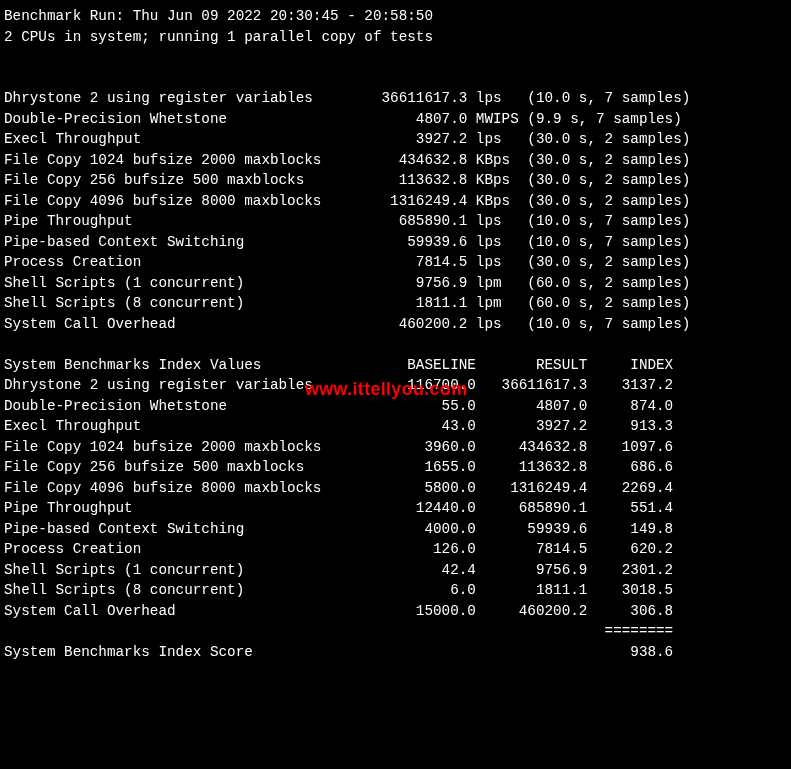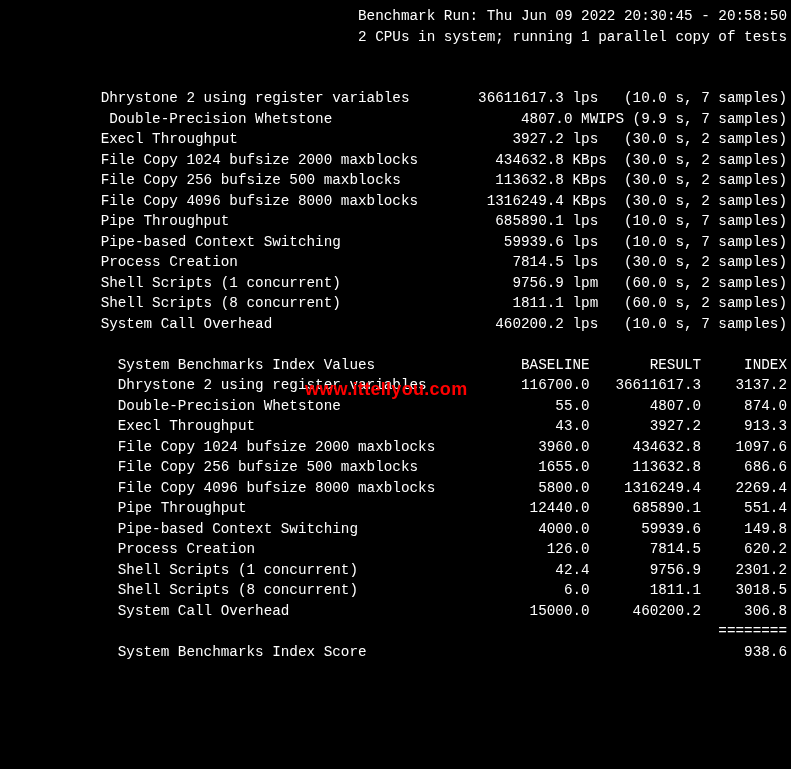--- a/index.html
+++ b/index.html
@@ -15,21 +15,20 @@
   }
   pre.term {
     margin: 0;
     padding: 6px 4px;
     font-family: "Consolas", "Menlo", "Courier New", monospace;
     font-size: 14.3px;
     line-height: 20.5px;
     color: #fff;
     white-space: pre;
     letter-spacing: 0px;
-    text-align: right;
   }
   .wm {
     position: absolute;
     top: 379px;
     left: 305px;
     color: #ff0000;
     font-family: Arial, "Microsoft YaHei", sans-serif;
     font-weight: bold;
     font-size: 18px;
     pointer-events: none;

